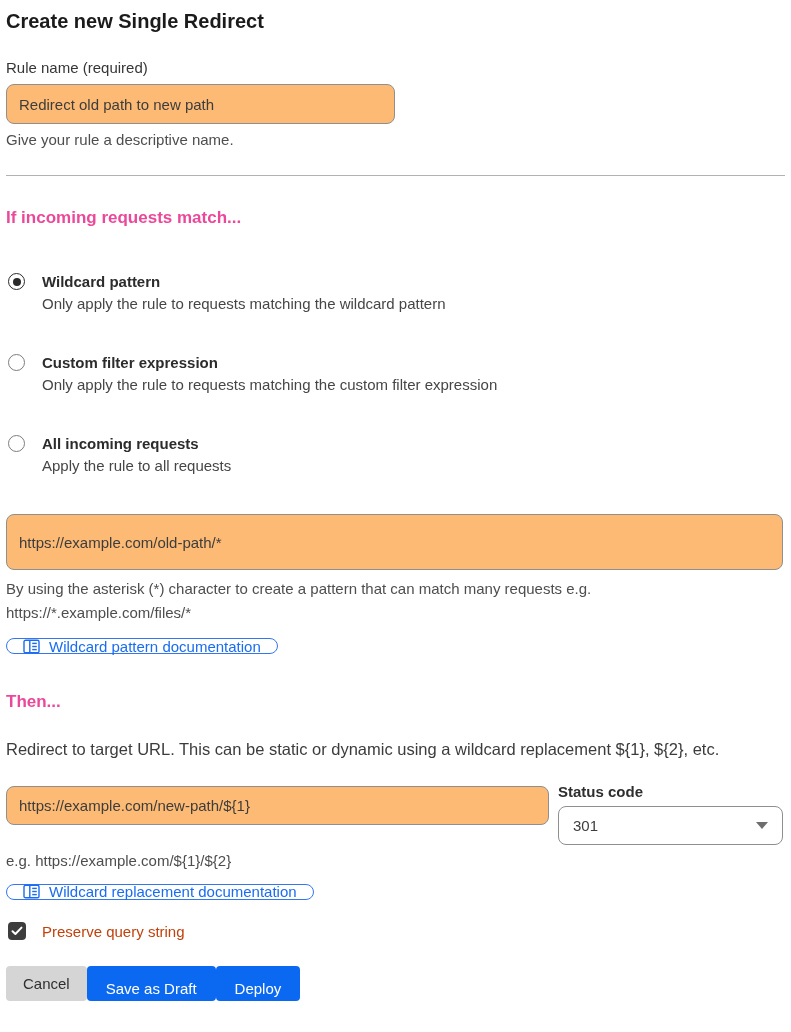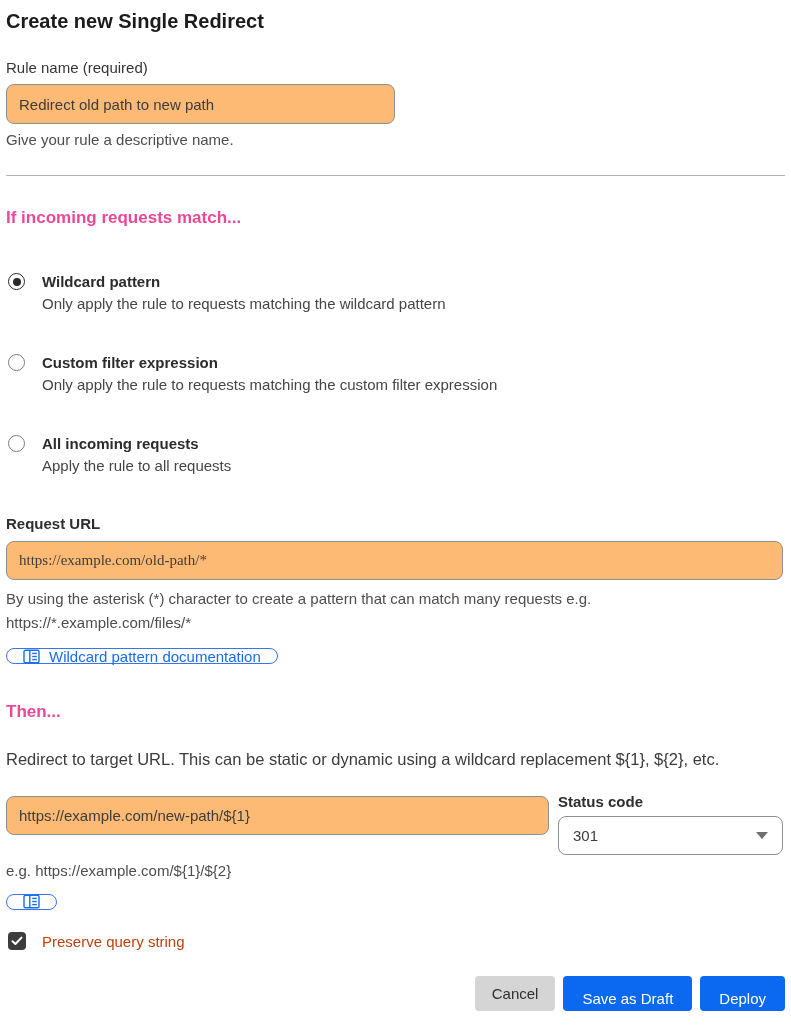--- a/index.html
+++ b/index.html
@@ -88,21 +88,21 @@
     color: #2c2c2c;
     line-height: 21px;
     cursor: pointer;
   }
   .radio-desc {
     font-size: 15px;
     color: #464646;
     line-height: 23px;
   }
   .request-url-block { margin-top: 11px; }
-  .request-url-block .text-input { width: 777px; margin-top: 7px; height: 39px; font-family: Liberation Serif, serif; }
+  .request-url-block .text-input { width: 777px; margin-top: 7px; height: 56px; }
   .request-url-block .helper { margin-top: 7px; line-height: 24px; }
   .doc-button {
     display: inline-flex;
     align-items: center;
     gap: 9px;
     margin-top: 13px;
     border: 1.5px solid #3576f0;
     border-radius: 15px;
     background: #fff;
     color: #1a6cf0;
@@ -165,22 +165,21 @@
     justify-content: center;
     cursor: pointer;
   }
   .checkbox-label {
     margin-left: 16px;
     font-size: 15px;
     color: #c2410c;
   }
   .footer {
     display: flex;
-    justify-content: flex-end;
-    gap: 8px;
+    justify-content: flex-start;
     margin-top: 26px;
   }
   .btn {
     font-family: "Liberation Sans", sans-serif;
     font-size: 15px;
     height: 35px;
     border-radius: 4px;
     border: none;
     cursor: pointer;
   }
@@ -230,21 +229,20 @@
   <div class="radio-item">
     <span class="radio-circle"></span>
     <span class="radio-texts">
       <span class="radio-label" style="display:block">All incoming requests</span>
       <span class="radio-desc" style="display:block">Apply the rule to all requests</span>
     </span>
   </div>
 </div>
 
 <div class="request-url-block">
-  <div class="field-label strong">Request URL</div>
   <input class="text-input" type="text" value="https://example.com/old-path/*" style="">
   <div class="helper">
     <span style="display:block">By using the asterisk (*) character to create a pattern that can match many requests e.g.</span>
     <span style="display:block">https://*.example.com/files/*</span>
   </div>
 </div>
 
 <button class="doc-button">
   <span>
     <svg width="17" height="15" viewBox="0 0 17 15" fill="none" stroke="#1a6cf0" stroke-width="1.4">
@@ -280,20 +278,21 @@
 <button class="doc-button">
   <span>
     <svg width="17" height="15" viewBox="0 0 17 15" fill="none" stroke="#1a6cf0" stroke-width="1.4">
       <rect x="1" y="1.2" width="15" height="12.6" rx="1.6"></rect>
       <line x1="6.8" y1="1.2" x2="6.8" y2="13.8"></line>
       <line x1="9.2" y1="4.4" x2="13.8" y2="4.4"></line>
       <line x1="9.2" y1="7.5" x2="13.8" y2="7.5"></line>
       <line x1="9.2" y1="10.6" x2="13.8" y2="10.6"></line>
     </svg>
   </span>
+  <span>Wildcard replacement documentation</span>
 </button>
 
 <div class="checkbox-row">
   <span class="checkbox">
     <svg width="12" height="10" viewBox="0 0 12 10">
       <path d="M1.5 5.2 L4.4 8 L10.5 1.6" fill="none" stroke="#fff" stroke-width="2" stroke-linecap="round" stroke-linejoin="round"></path>
     </svg>
   </span>
   <span class="checkbox-label">Preserve query string</span>
 </div>

